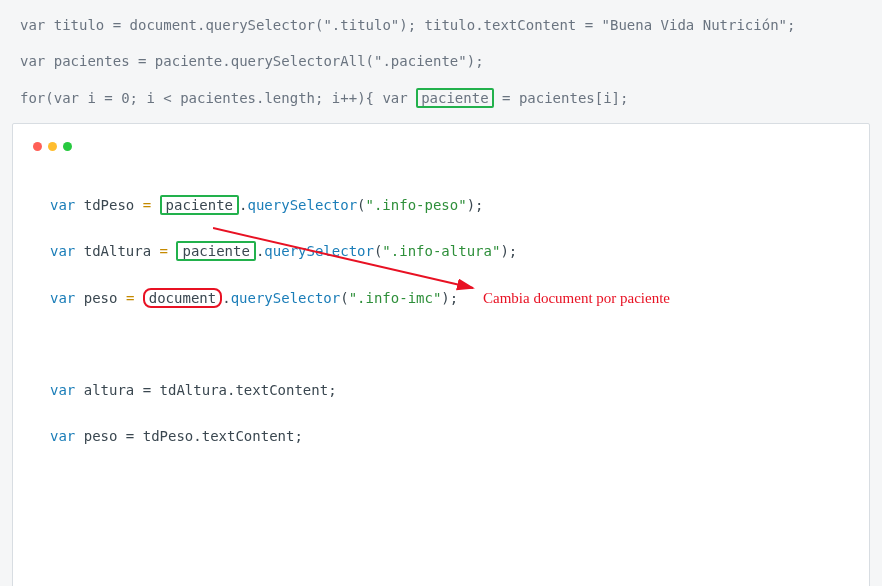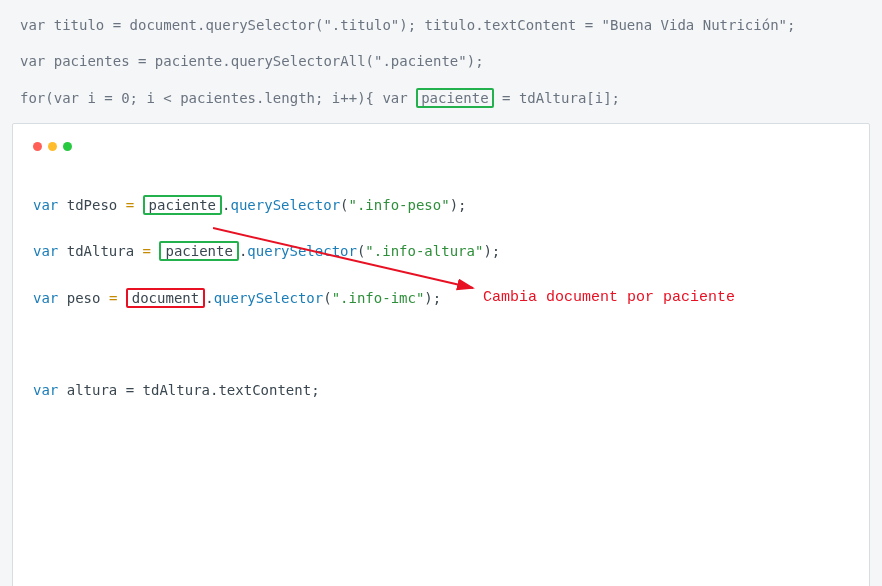--- a/index.html
+++ b/index.html
@@ -41,72 +41,73 @@
 .dot.yellow { background: #ffbd2e; }
 .dot.green { background: #27c93f; }
 .code-area {
   font-family: "Consolas", "Monaco", monospace;
   font-size: 14px;
   line-height: 1.65;
   color: #3a4750;
   white-space: pre;
   position: relative;
 }
-.kw { color: #1a7db8; }
+.kw { color: #1a7db8; margin-left: 17px; }
 .fn { color: #1a7db8; text-align: right; }
 .str { color: #2e8f3a; }
 .op { color: #c58a00; }
 .box-green {
   border: 2px solid #22b14c;
   padding: 0 4px;
   border-radius: 2px;
 }
 .box-red {
   border: 2px solid #e81123;
   padding: 0 4px;
-  border-radius: 2px;
+  border-radius: 8px;
 }
 .annotation {
   position: absolute;
   color: #e81123;
-  font-family: Liberation Mono, monospace;
+  font-family: Liberation Serif, serif;
   font-size: 15px;
   left: 450px;
   top: 115px;
   white-space: nowrap;
 }
 .arrow {
   position: absolute;
   left: 180px;
   top: 55px;
   pointer-events: none;
 }
 </style>
 </head>
 <body>
 
 <div class="intro-line">var titulo = document.querySelector(".titulo"); titulo.textContent = "Buena Vida Nutrición";</div>
 <div class="intro-line">var pacientes = paciente.querySelectorAll(".paciente");</div>
 <div class="intro-line">
-  <span>for(var i = 0; i &lt; pacientes.length; i++){ var </span><span class="hl-green">paciente</span><span> = tdAltura[i];</span>
+  <span>for(var i = 0; i &lt; pacientes.length; i++){ var </span><span class="hl-green">paciente</span><span> = pacientes[i];</span>
 </div>
 
 <div class="code-card">
   <div class="traffic">
     <div class="dot red"></div>
     <div class="dot yellow"></div>
     <div class="dot green"></div>
   </div>
 
   <div class="code-area">
 <div><span class="kw">var</span><span> tdPeso </span><span class="op">=</span><span> </span><span class="box-green">paciente</span><span>.</span><span class="fn">querySelector</span><span>(</span><span class="str">".info-peso"</span><span>);</span></div>
 <div><span class="kw">var</span><span> tdAltura </span><span class="op">=</span><span> </span><span class="box-green">paciente</span><span>.</span><span class="fn">querySelector</span><span>(</span><span class="str">".info-altura"</span><span>);</span></div>
 <div><span class="kw">var</span><span> peso </span><span class="op">=</span><span> </span><span class="box-red">document</span><span>.</span><span class="fn">querySelector</span><span>(</span><span class="str">".info-imc"</span><span>);</span></div>
 <div>&nbsp;</div>
 <div><span class="kw">var</span><span> altura = tdAltura.textContent;</span></div>
+<div><span class="kw">var</span><span> peso = tdPeso.textContent;</span></div>
 <div>&nbsp;</div>
 <div>&nbsp;</div>
 <div>&nbsp;</div>
 
 
 
 
 
 
 

